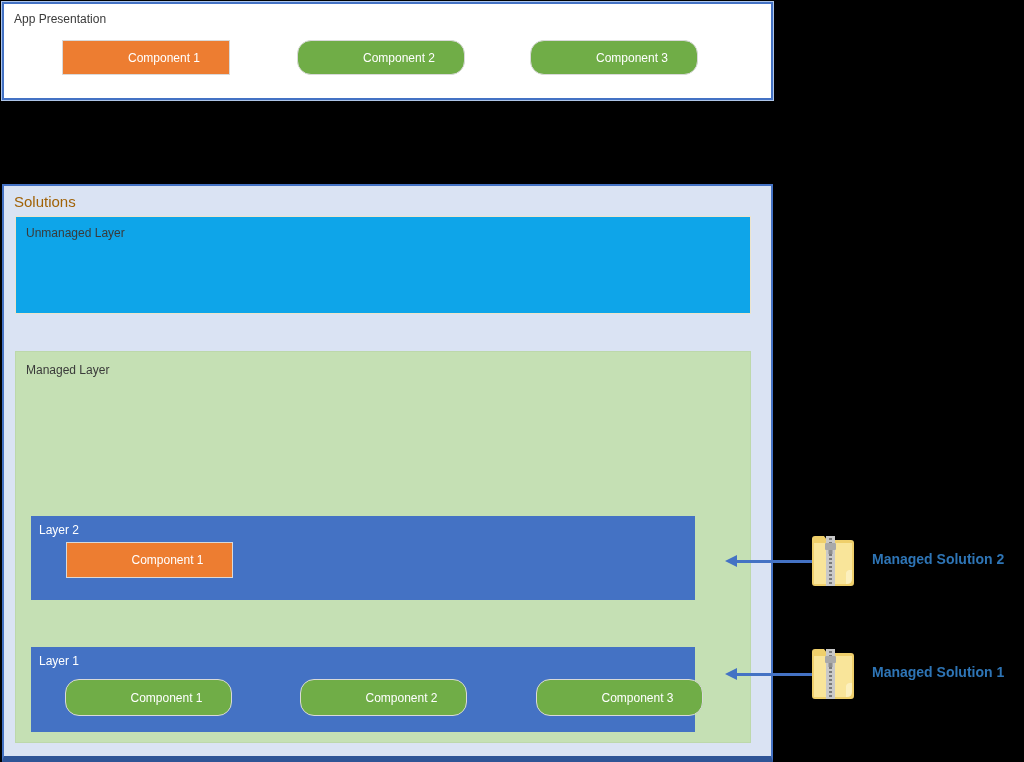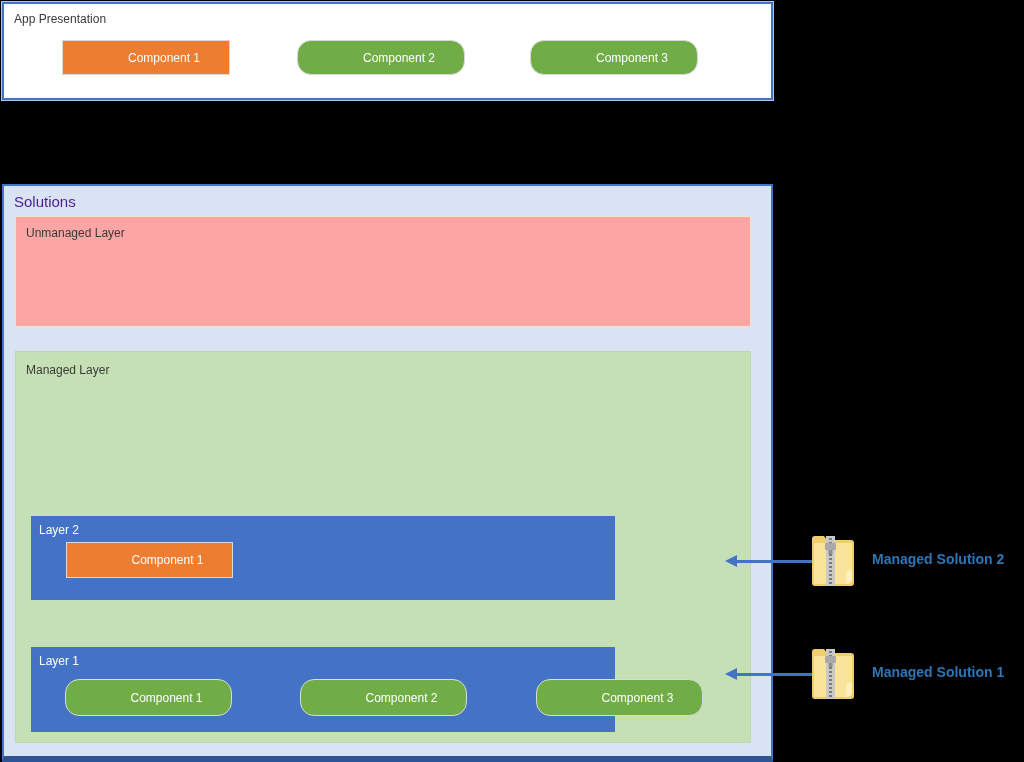--- a/index.html
+++ b/index.html
@@ -51,27 +51,27 @@
     left: 2px; top: 184px;
     width: 771px; height: 578px;
     background: #DAE3F3;
     border: 2px solid #4472C4;
     border-bottom: 6px solid #2F5496;
   }
   .solutions-title {
     position: absolute;
     left: 10px; top: 7px;
     font-size: 15px;
-    color: #4c1d95;
+    color: #a16207;
   }
   .unmanaged-layer {
     position: absolute;
     left: 11px; top: 30px;
-    width: 736px; height: 111px;
-    background: #fca5a5;
+    width: 736px; height: 98px;
+    background: #0ea5e9;
     border: 1px solid #ece4cb;
   }
   .unmanaged-title {
     position: absolute;
     left: 10px; top: 9px;
     font-size: 12px;
     color: #3a3a3a;
   }
   .managed-layer {
     position: absolute;
@@ -82,21 +82,21 @@
   }
   .managed-title {
     position: absolute;
     left: 10px; top: 11px;
     font-size: 12px;
     color: #3a3a3a;
   }
   .layer-box {
     position: absolute;
     left: 15px;
-    width: 584px;
+    width: 664px;
     background: #4472C4;
   }
   .layer2 { top: 164px; height: 84px; }
   .layer1 { top: 295px; height: 85px; }
   .layer-title {
     position: absolute;
     left: 8px; top: 7px;
     font-size: 12px;
     color: #ffffff;
   }

